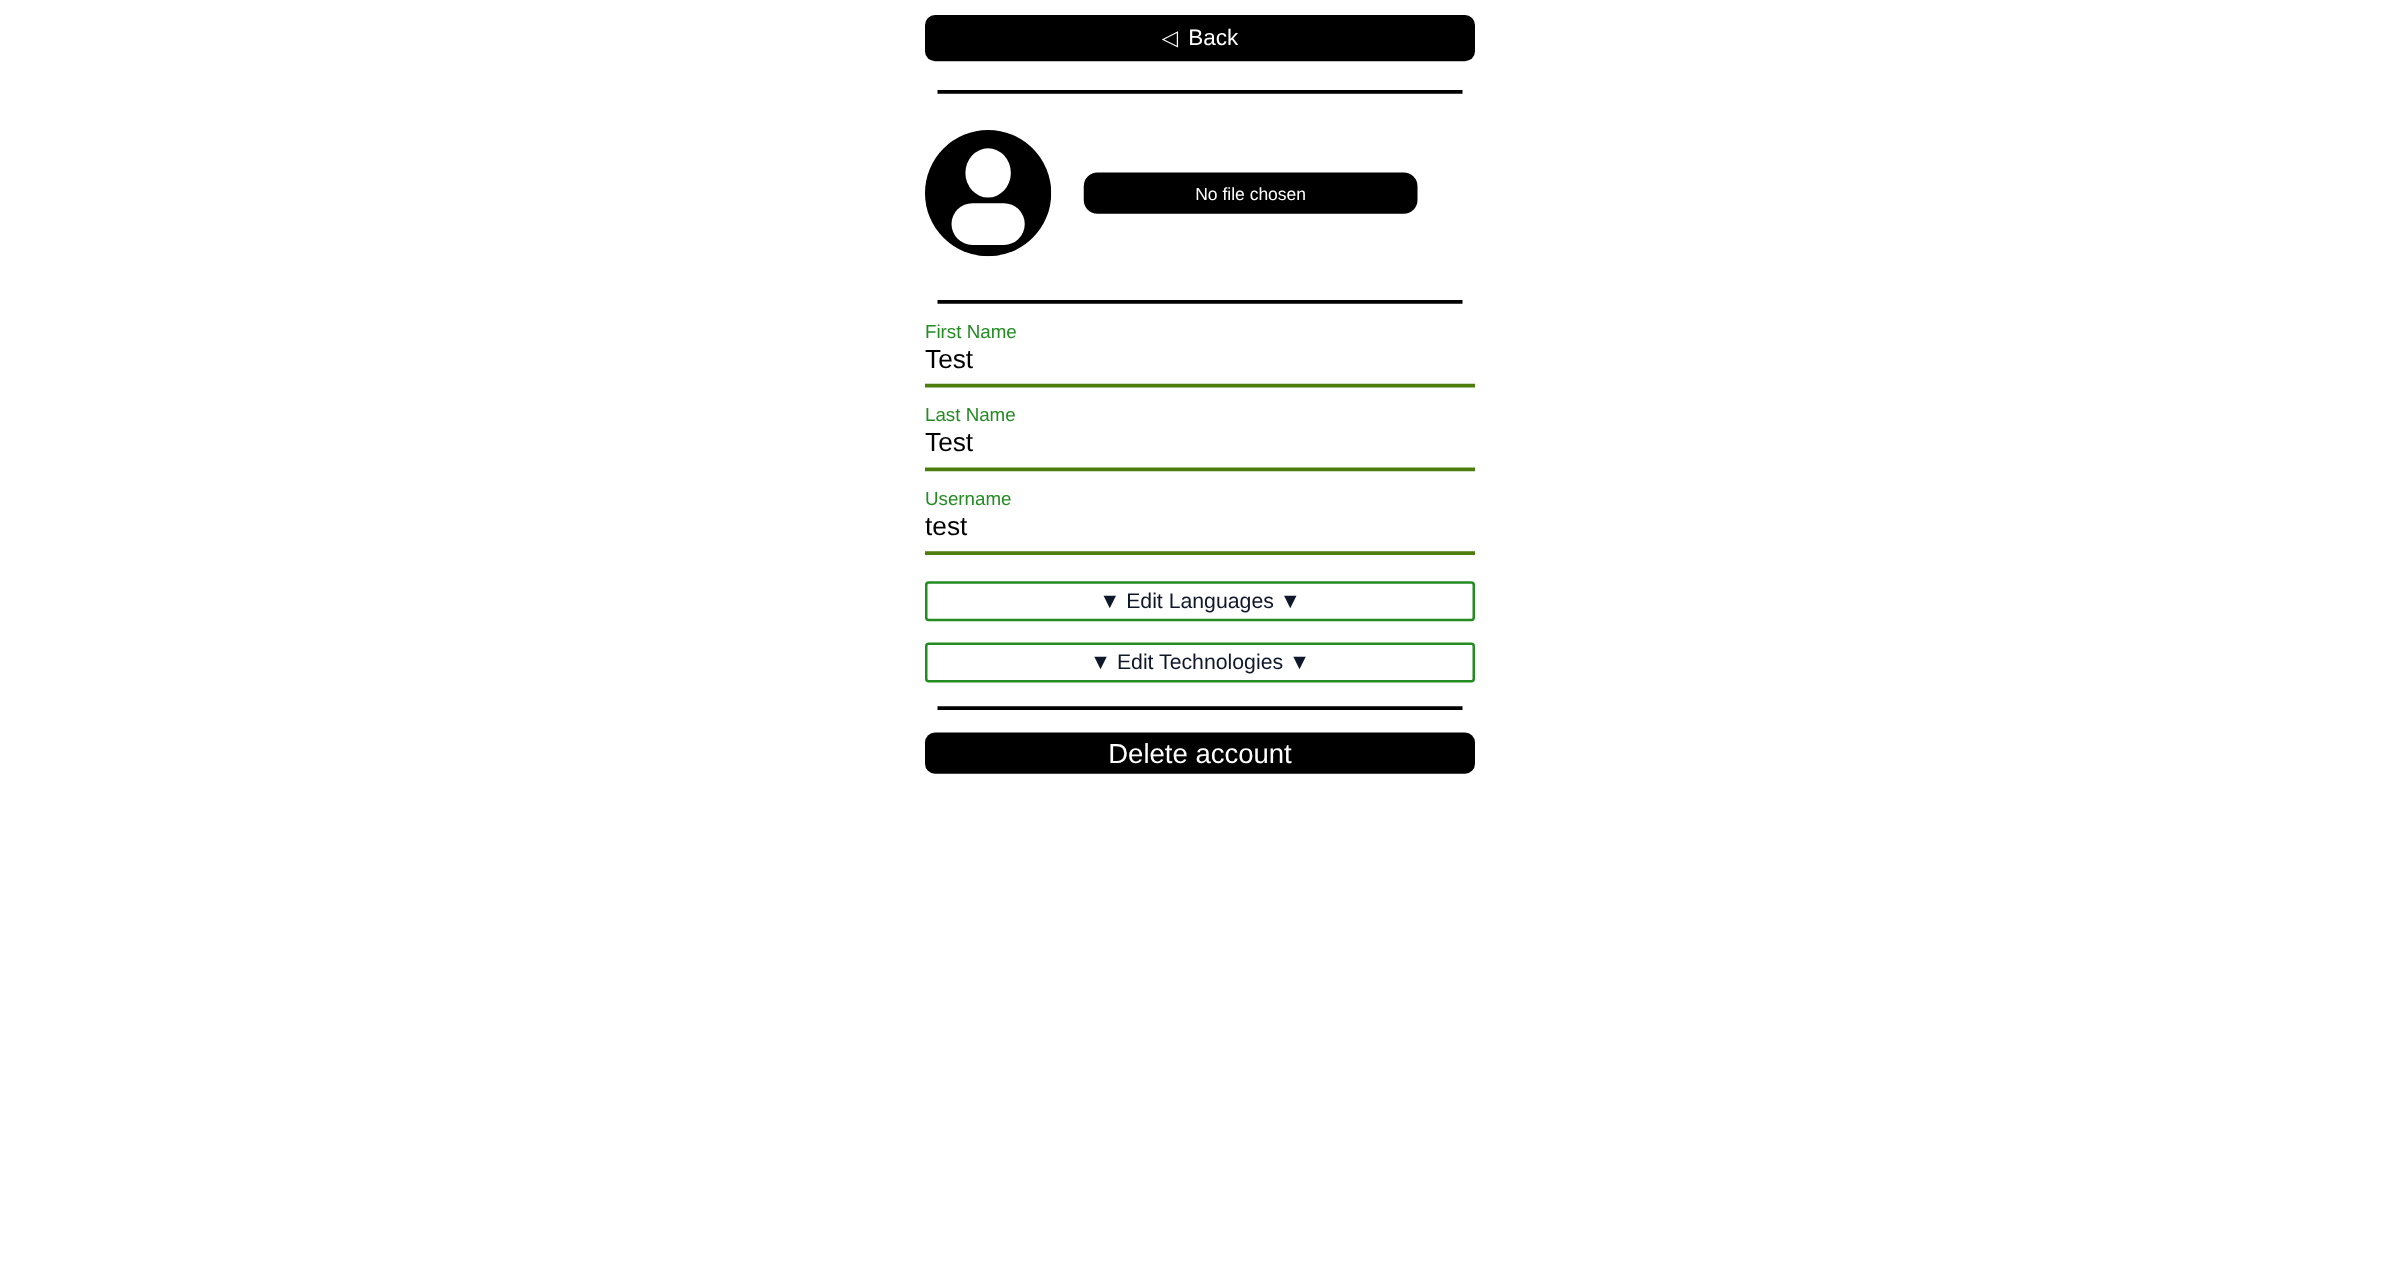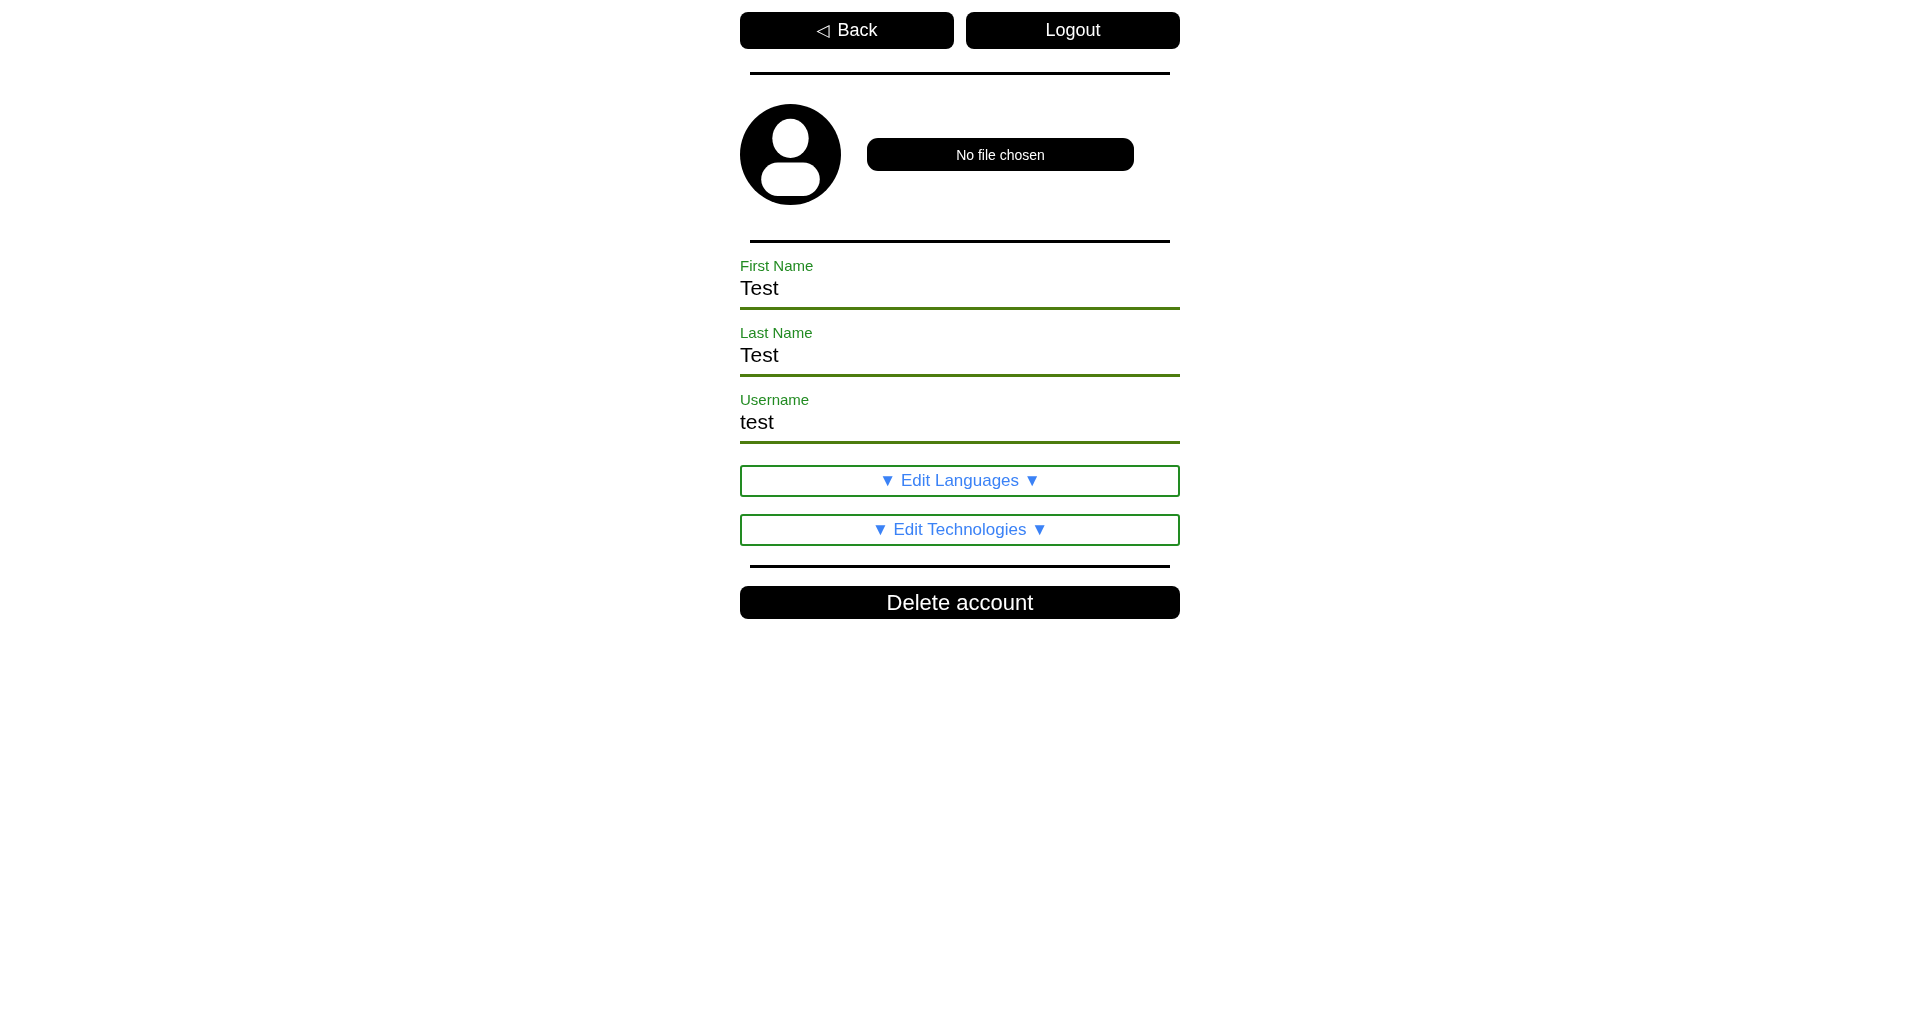--- a/index.html
+++ b/index.html
@@ -41,41 +41,38 @@
   .field-input {
     display: block; width: 100%; border: none; outline: none;
     border-bottom: 3px solid #4d7c0f; background: transparent;
     font-family: "Liberation Sans", sans-serif; font-size: 21px; color: #000000;
     padding: 3px 0 9px 0; height: 36px;
   }
 
   .edit-btn {
     display: block; width: 100%; height: 32px; margin-top: 21px;
     background: #ffffff; border: 2px solid #228B22; border-radius: 3px;
-    color: #3b82f6; font-size: 17px; font-family: "Liberation Sans", sans-serif;
+    color: #0f172a; font-size: 17px; font-family: "Liberation Sans", sans-serif;
     cursor: pointer;
   }
   .edit-btn + .edit-btn { margin-top: 17px; }
 
   .update-profile-btn { width: 100%; height: 34px; font-size: 17px; margin-top: 26px; }
   .divider-3 { margin-top: 19px; }
   .delete-btn { width: 100%; height: 33px; font-size: 22px; margin-top: 18px; }
 </style>
 </head>
 <body>
 
 <div class="container">
 
   <div class="top-bar">
     <button class="btn-black">
       <span class="back-icon">◁</span>
       <span>Back</span>
-    </button>
-    <button class="btn-black">
-      <span>Logout</span>
     </button>
   </div>
 
   <div class="divider"></div>
 
   <div class="pic-row">
     <div class="avatar">
       <svg viewBox="0 0 100 100">
         <circle cx="50" cy="50" r="50" fill="#000000"></circle>
         <ellipse cx="50" cy="34" rx="18" ry="19.5" fill="#ffffff"></ellipse>

